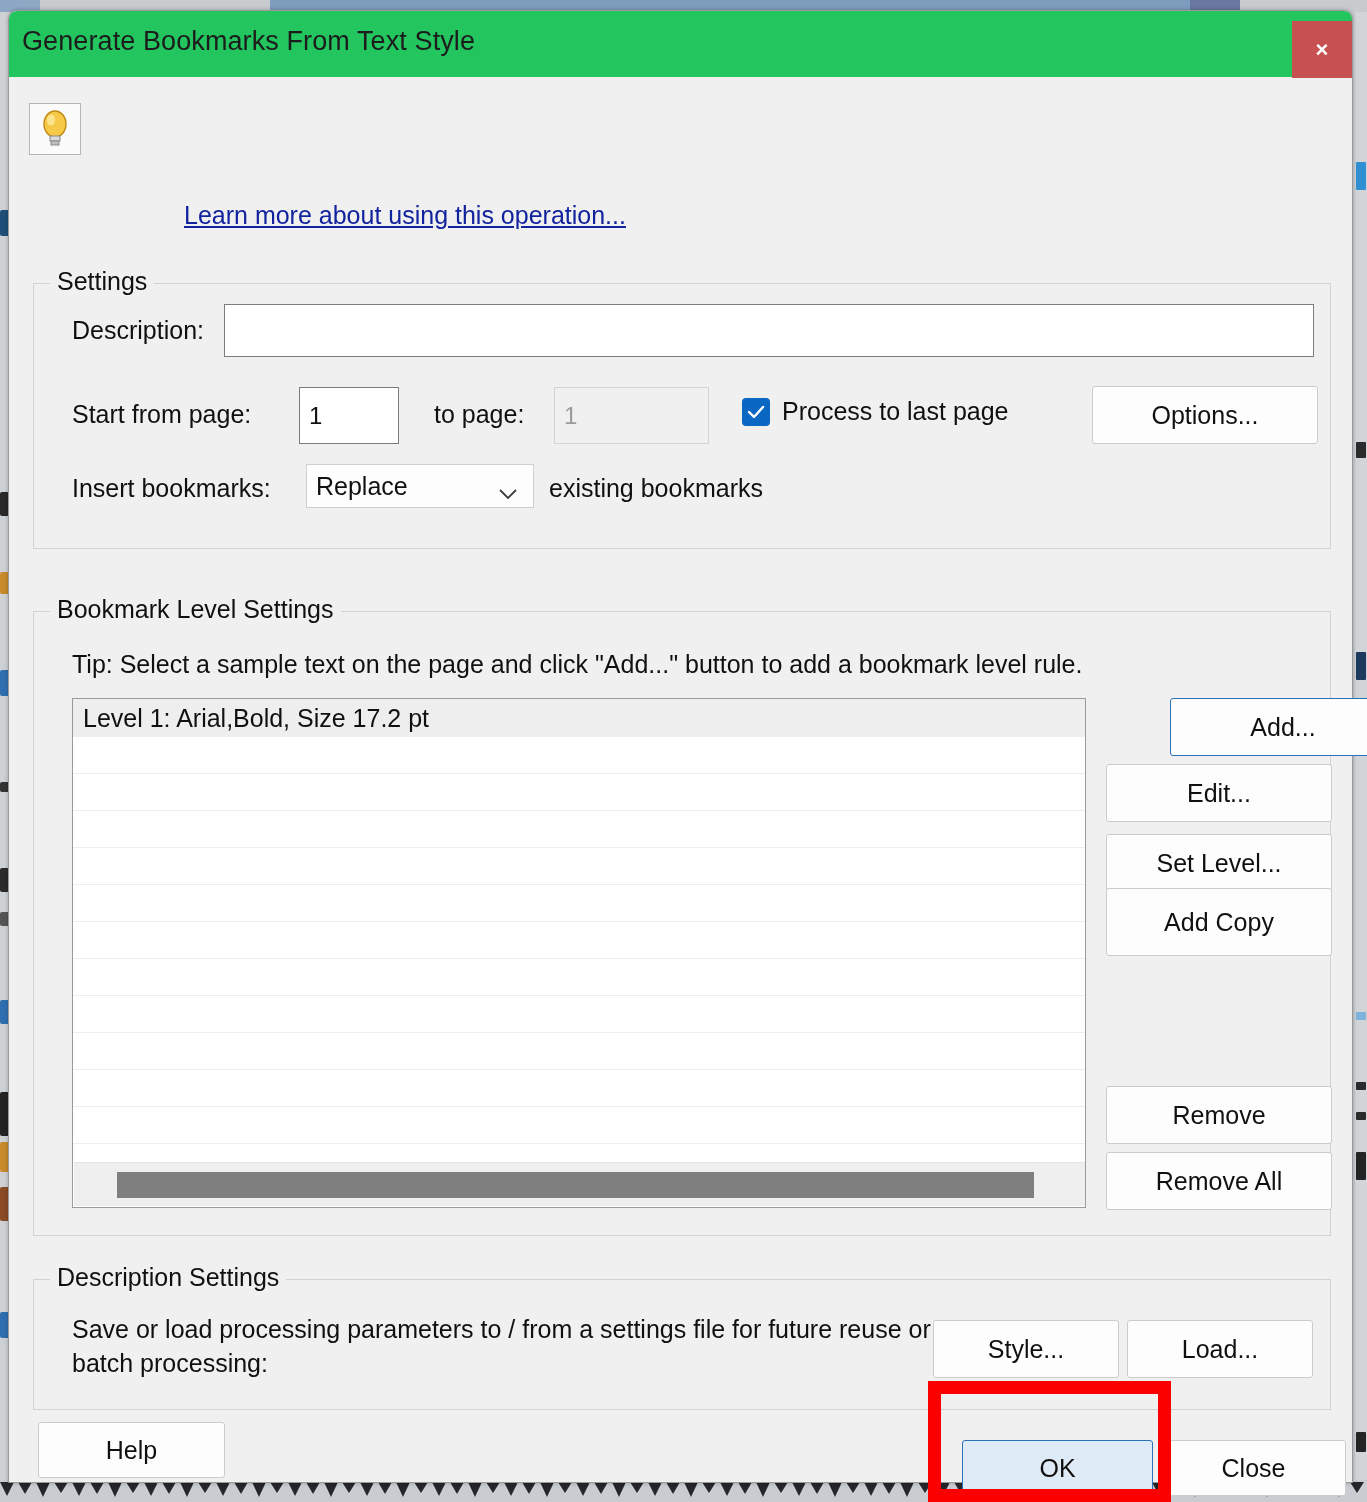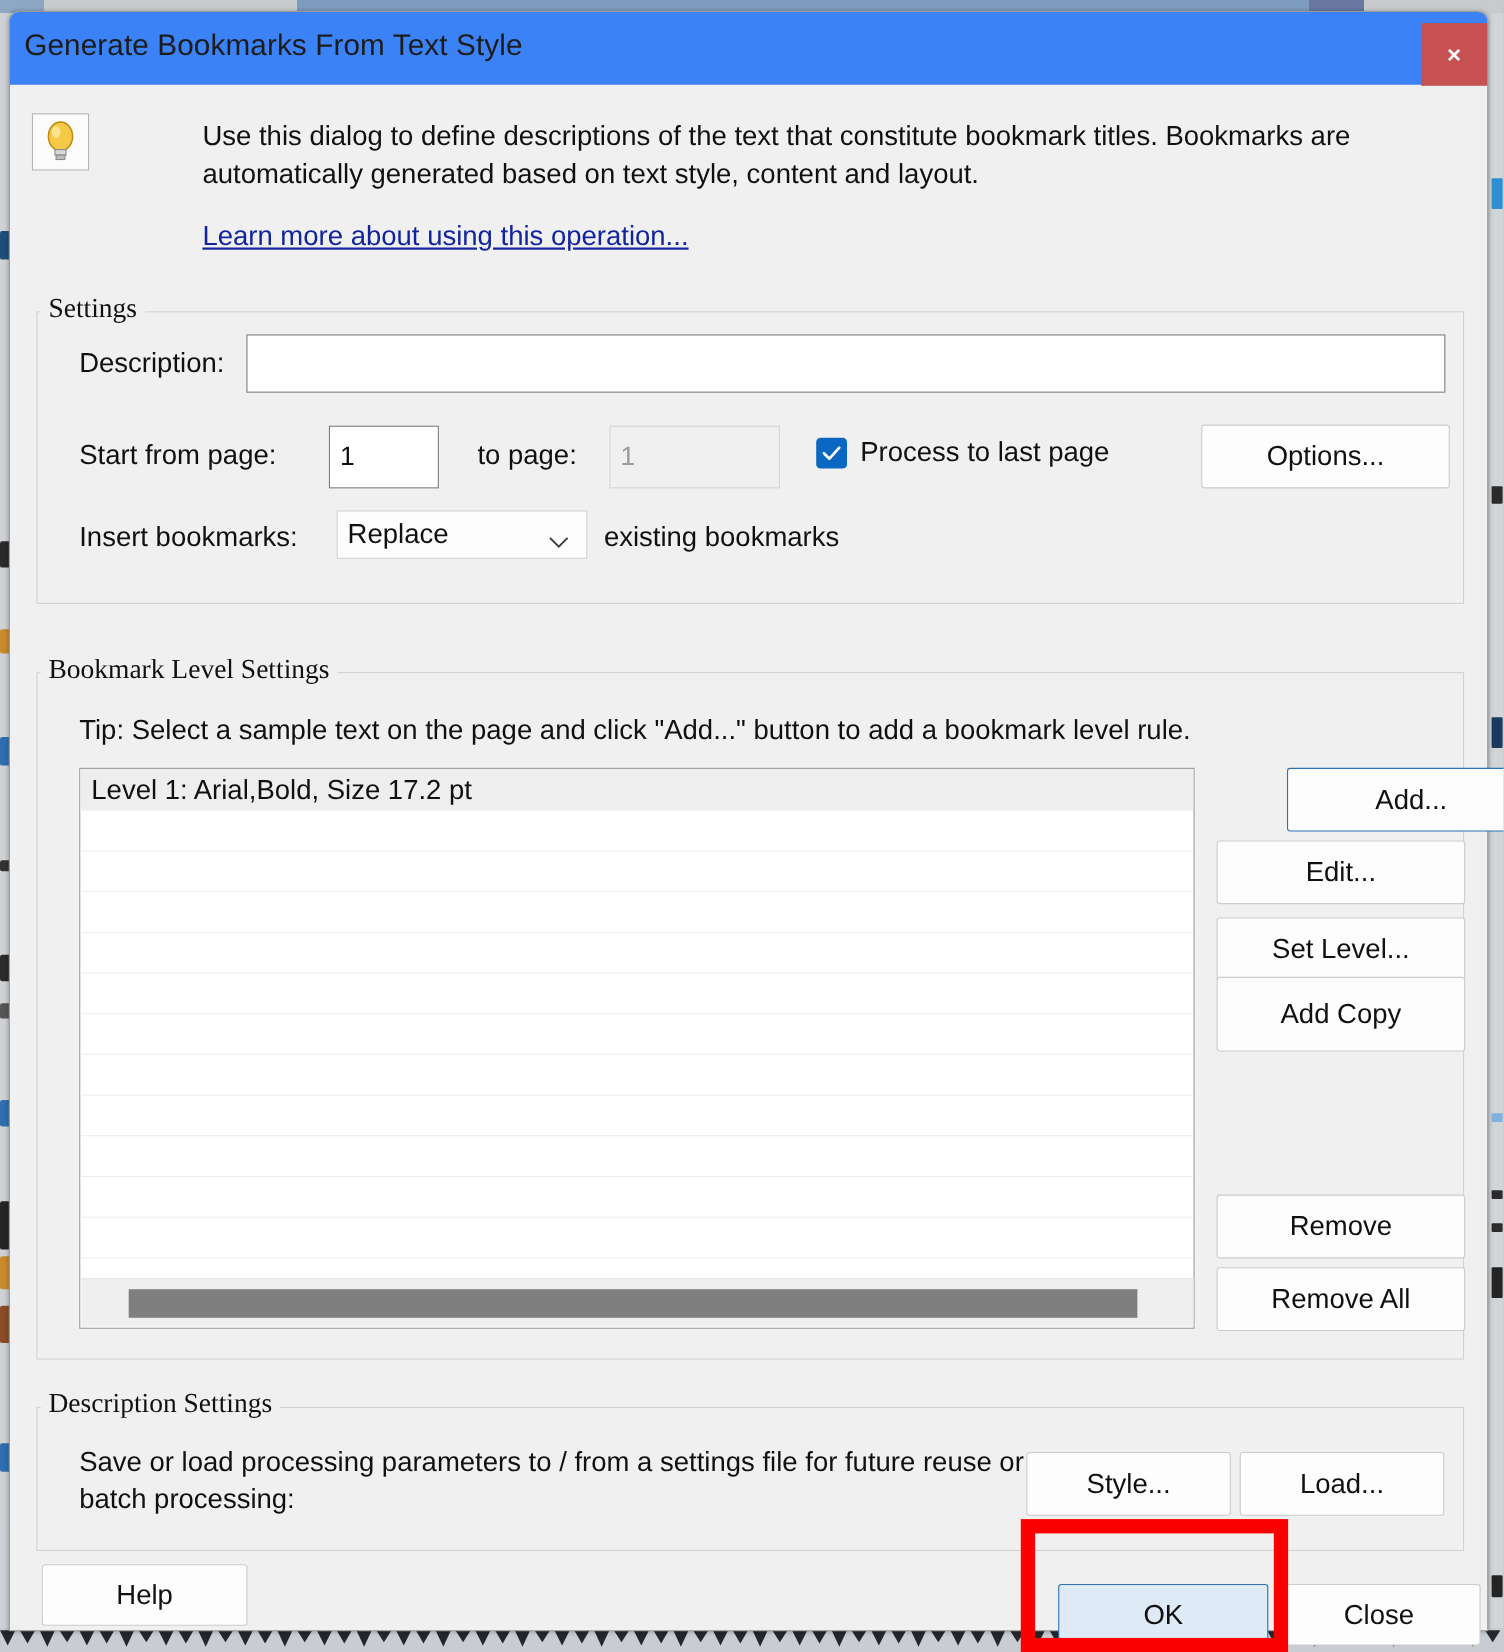--- a/index.html
+++ b/index.html
@@ -50,21 +50,21 @@
     left: 8px; top: 10px;
     width: 1345px; height: 1473px;
     background: #f0f0f0;
     border: 1px solid #9a9a9a;
     border-radius: 9px 9px 0 0;
     box-sizing: border-box;
     box-shadow: 0 0 4px rgba(0,0,0,0.25);
   }
   .titlebar {
     position: absolute; left: 0; top: 0; width: 100%; height: 66px;
-    background: #3b82f6;
+    background: #22c55e;
     border-radius: 8px 8px 0 0;
     box-sizing: border-box;
   }
   .title-text {
     position: absolute; left: 13px; top: 15px;
     font-size: 27px; color: #1c1c1c; letter-spacing: .1px;
   }
   .close-btn {
     position: absolute; right: 0px; top: 10px;
     width: 60px; height: 57px;
@@ -95,24 +95,24 @@
   }
   
   .groupbox {
     position: absolute;
     border: 1px solid #d2d2d2;
     box-sizing: border-box;
     background: transparent;
   }
   .group-title {
     position: absolute;
-    top: -17px; left: 3px;
+    top: -17px; left: 16px;
     background: #f0f0f0;
     padding: 0 7px;
-    font-size: 25px; color: #101010; font-family: Liberation Serif, serif;
+    font-size: 25px; color: #101010;
   }
   #gb-settings { left: 24px; top: 272px; width: 1298px; height: 266px; }
   #gb-levels   { left: 24px; top: 600px; width: 1298px; height: 625px; }
   #gb-appset   { left: 24px; top: 1268px; width: 1298px; height: 131px; }
 
   .lbl { position: absolute; font-size: 25px; color: #101010; }
 
   .textinput {
     position: absolute;
     background: #ffffff;
@@ -358,21 +358,20 @@
     </div>
 
     <div class="bulb">
       <svg width="34" height="42" viewBox="0 0 34 42" aria-hidden="true">
         <ellipse cx="17" cy="16" rx="11" ry="13" fill="#f7c948" stroke="#c08a12" stroke-width="1.4"></ellipse>
         <ellipse cx="13" cy="12" rx="4" ry="5.5" fill="#fde89a" opacity="0.85"></ellipse>
         <rect x="12" y="28" width="10" height="5" fill="#d9d9d9" stroke="#8a8a8a" stroke-width="1"></rect>
         <rect x="13" y="33" width="8" height="4" fill="#bdbdbd" stroke="#8a8a8a" stroke-width="1"></rect>
       </svg>
     </div>
-    <div class="intro">Use this dialog to define descriptions of the text that constitute bookmark titles. Bookmarks are automatically generated based on text style, content and layout.</div>
     <div class="learn-link">Learn more about using this operation...</div>
 
     <div class="groupbox" id="gb-settings">
       <div class="group-title">Settings</div>
 
       <div class="lbl" style="left:38px; top:32px;">Description:</div>
       <div class="textinput desc-input" title=""></div>
 
       <div class="lbl" style="left:38px; top:116px;">Start from page:</div>
       <div class="textinput start-input">1</div>

